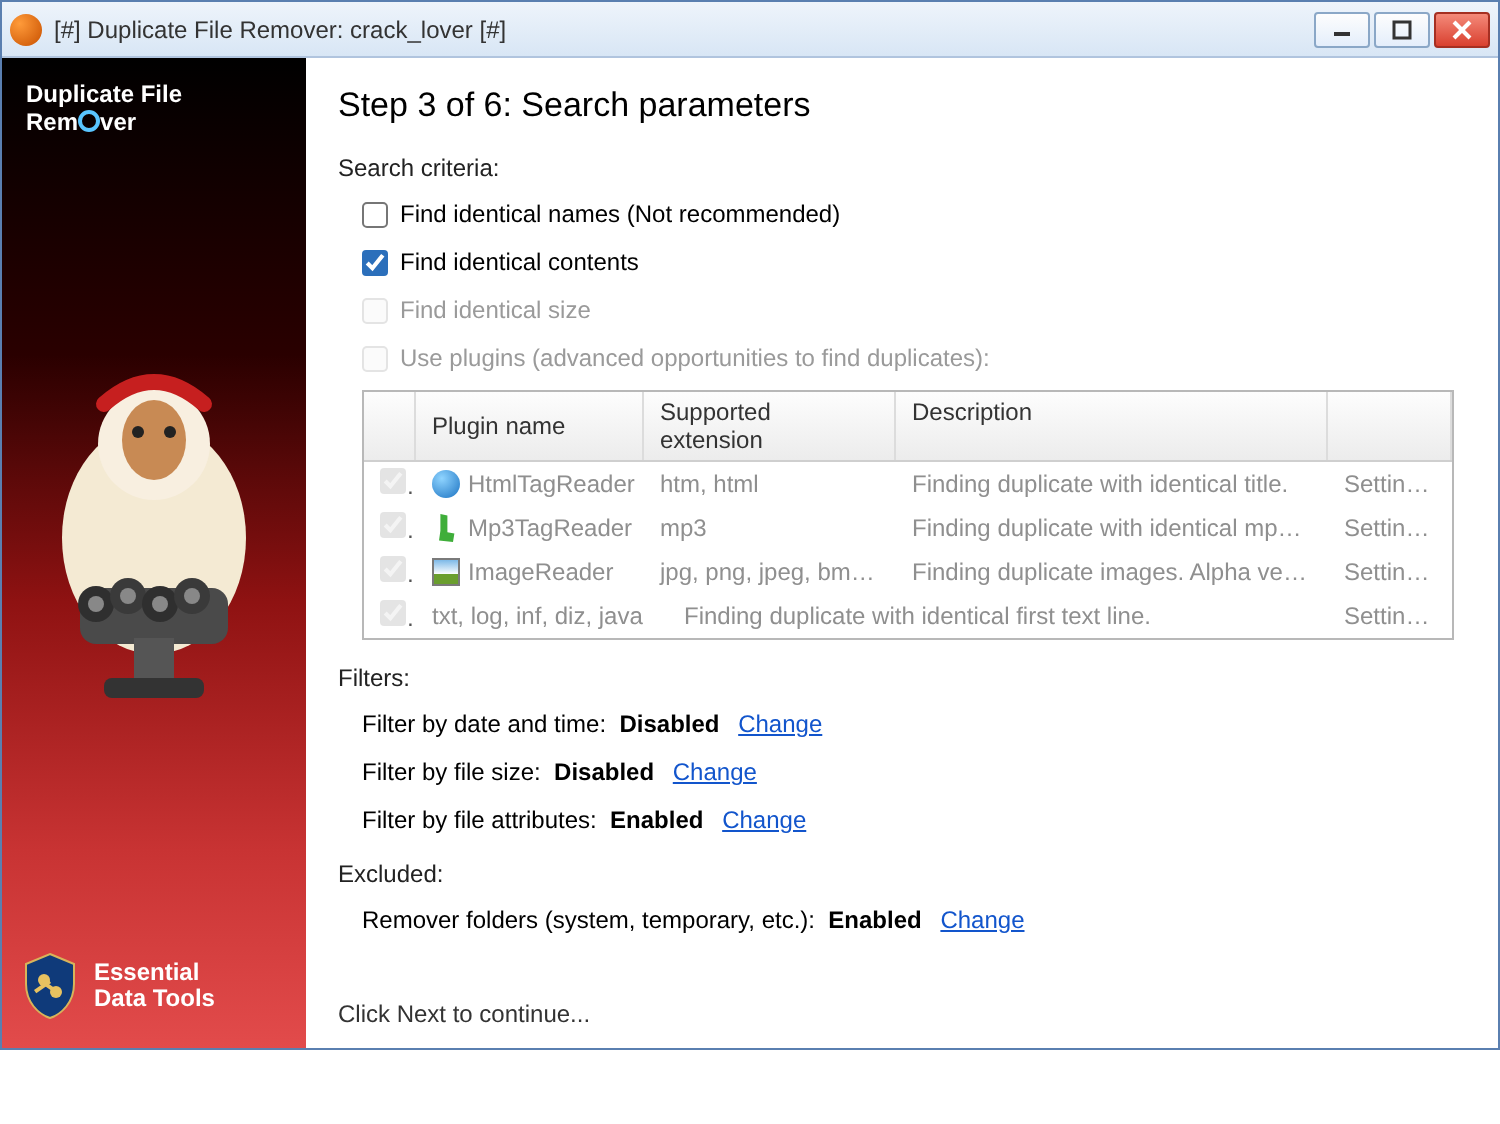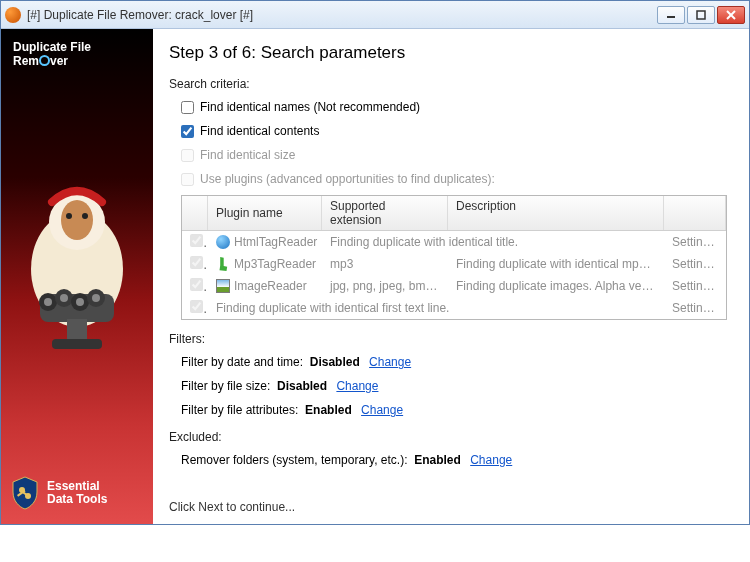--- a/index.html
+++ b/index.html
@@ -170,20 +170,21 @@
           <div class="col c-desc">Description</div>
           <div class="col c-set"></div>
         </div>
         <div class="pt-body">
           <div class="pt-row">
             <div class="col c-chk"><input type="checkbox" checked="" disabled="" style=""></div>
             <div class="col c-name">
                 <span class="plugin-icon icon-globe"></span>
                 <span>HtmlTagReader</span>
               </div>
+            <div class="col c-ext">htm, html</div>
             <div class="col c-desc">Finding duplicate with identical title.</div>
             <div class="col c-set">Settings...</div>
           </div>
           <div class="pt-row">
             <div class="col c-chk"><input type="checkbox" checked="" disabled="" style=""></div>
             <div class="col c-name">
                 <span class="plugin-icon icon-note"></span>
                 <span>Mp3TagReader</span>
               </div>
             <div class="col c-ext">mp3</div>
@@ -195,20 +196,21 @@
             <div class="col c-name">
                 <span class="plugin-icon icon-image"></span>
                 <span>ImageReader</span>
               </div>
             <div class="col c-ext">jpg, png, jpeg, bmp, i...</div>
             <div class="col c-desc">Finding duplicate images. Alpha version.</div>
             <div class="col c-set">Settings...</div>
           </div>
           <div class="pt-row">
             <div class="col c-chk"><input type="checkbox" checked="" disabled="" style=""></div>
+            <div class="col c-ext">txt, log, inf, diz, java</div>
             <div class="col c-desc">Finding duplicate with identical first text line.</div>
             <div class="col c-set">Settings...</div>
           </div>
         </div>
       </div>
 
 
       <div class="section-label">Filters:</div>
       <div class="status-line">
         <span>Filter by date and time:</span>&nbsp;

